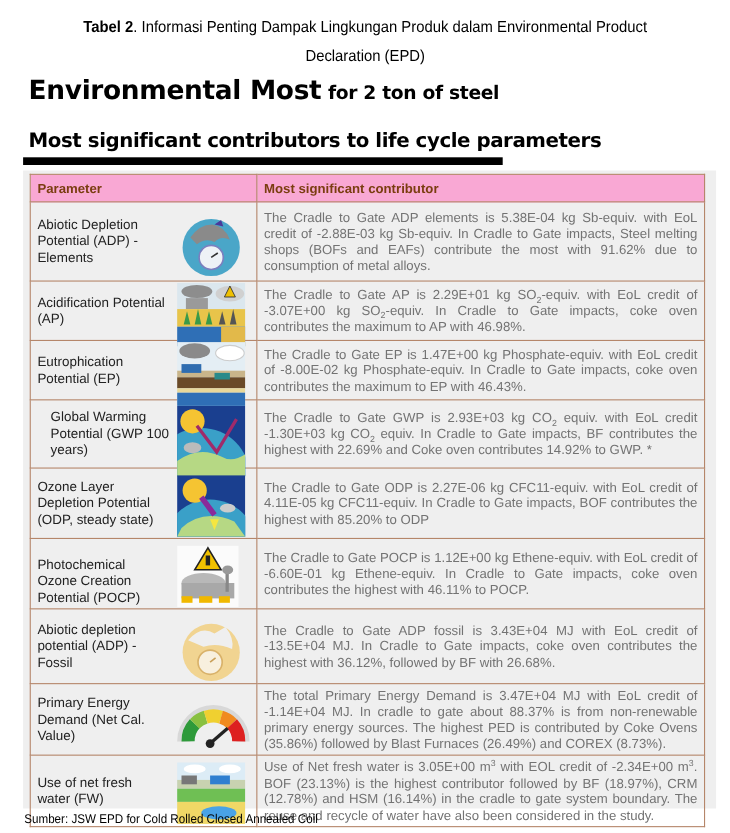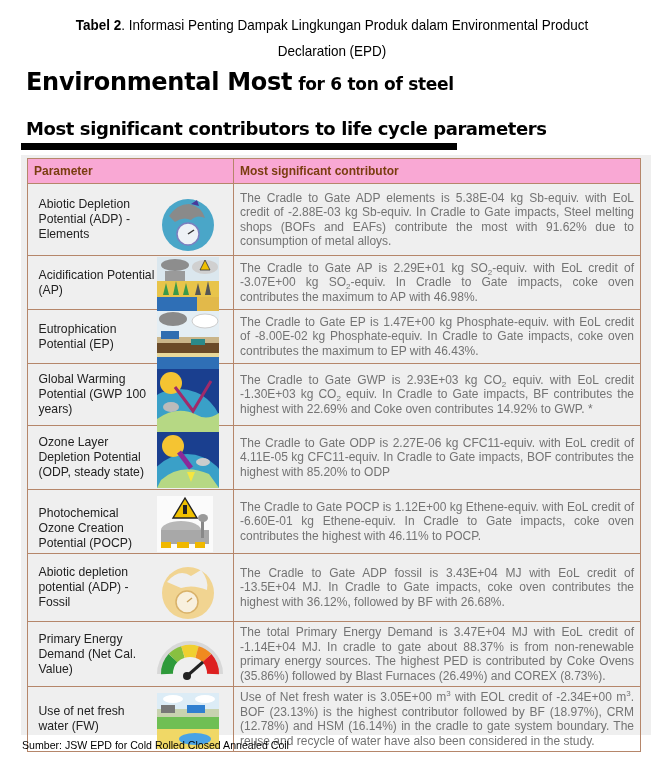--- a/index.html
+++ b/index.html
@@ -8,39 +8,39 @@
   .caption b { font-weight:bold; }
   .big-title { position:absolute; left:26px; top:68px; font-family:"DejaVu Sans", sans-serif; font-weight:bold; font-size:24px; letter-spacing:-0.3px; white-space:nowrap; }
   .big-title .sub { font-size:17px; margin-left:6px; }
   .sub-title { position:absolute; left:26px; top:118px; font-family:"DejaVu Sans", sans-serif; font-weight:bold; font-size:18px; white-space:nowrap; letter-spacing:-0.4px; }
   .black-bar { position:absolute; left:21px; top:143px; width:436px; height:7px; background:#000; }
   .table-wrap { position:absolute; left:21px; top:155px; width:630px; height:580px; background:#efefef; }
   table { position:absolute; left:6px; top:3px; width:614px; border-collapse:collapse; table-layout:fixed; }
   td, th { border:1.5px solid #b5866a; vertical-align:middle; padding:0; }
   th { background:#f9a8d4; color:#7a3d10; font-weight:bold; font-size:12px; text-align:left; height:24px; padding-left:6px; }
   td.param { height:0; padding:0 4px 0 6px; }
-  td.param .inner { display:flex; align-items:center; justify-content:center; }
+  td.param .inner { display:flex; align-items:center; justify-content:space-between; }
   td.param .label { font-size:12.2px; line-height:15px; color:#222; }
   td.param .icon { flex:none; width:62px; height:52px; margin-right:6px; }
   td.desc { font-size:12px; line-height:14.5px; color:#737373; text-align:justify; padding:3px 6px 3px 6px; }
   .col1 { width:206px; }
   sub, sup { font-size:8px; line-height:0; }
   .source { position:absolute; left:22px; top:739px; font-size:11.5px; font-family:"Liberation Sans", sans-serif; transform:scaleX(0.92); transform-origin:left top; white-space:nowrap; }
   svg { display:block; }
 </style>
 </head>
 <body>
 
 <div class="caption">
   <b>Tabel 2</b><span>. Informasi Penting Dampak Lingkungan Produk dalam Environmental Product</span><br>
   <span>Declaration (EPD)</span>
 </div>
 
 <div class="big-title">
-  <span>Environmental Most</span><span class="sub">for 6 ton of steel</span>
+  <span>Environmental Most</span><span class="sub">for 2 ton of steel</span>
 </div>
 <div class="sub-title">Most significant contributors to life cycle parameters</div>
 <div class="black-bar"></div>
 
 <div class="table-wrap">
   <table>
     <colgroup>
         <col class="col1">
         <col>
       </colgroup>
@@ -114,21 +114,21 @@
                   <rect x="0" y="46" width="62" height="12" fill="#2f6fb6"></rect>
                 </svg>
               </div>
             </div>
           </td>
           <td class="desc"><span>The Cradle to Gate EP is 1.47E+00 kg Phosphate-equiv. with EoL credit of -8.00E-02 kg Phosphate-equiv. In Cradle to Gate impacts, coke oven contributes the maximum to EP with 46.43%.</span></td>
         </tr>
         <tr style="height: 62px;">
           <td class="param">
             <div class="inner">
-              <div class="label" style="width: 118px;">Global Warming Potential (GWP 100 years)</div>
+              <div class="label" style="width: 118px; margin-left: 12px;">Global Warming Potential (GWP 100 years)</div>
               <div class="icon">
                 <svg width="62" height="64" viewBox="0 0 62 64">
                   <rect width="62" height="64" fill="#1a3f8f"></rect>
                   <circle cx="22" cy="64" r="44" fill="#3aa0c8"></circle>
                   <path d="M0 50 Q20 36 40 46 Q50 52 62 44 L62 64 L0 64Z" fill="#b6d884"></path>
                   <circle cx="14" cy="14" r="11" fill="#f5c432"></circle>
                   <polyline points="18,18 36,42 54,12" fill="none" stroke="#a02a6a" stroke-width="3"></polyline>
                   <ellipse cx="14" cy="38" rx="8" ry="5" fill="#bbb"></ellipse>
                 </svg>
               </div>

